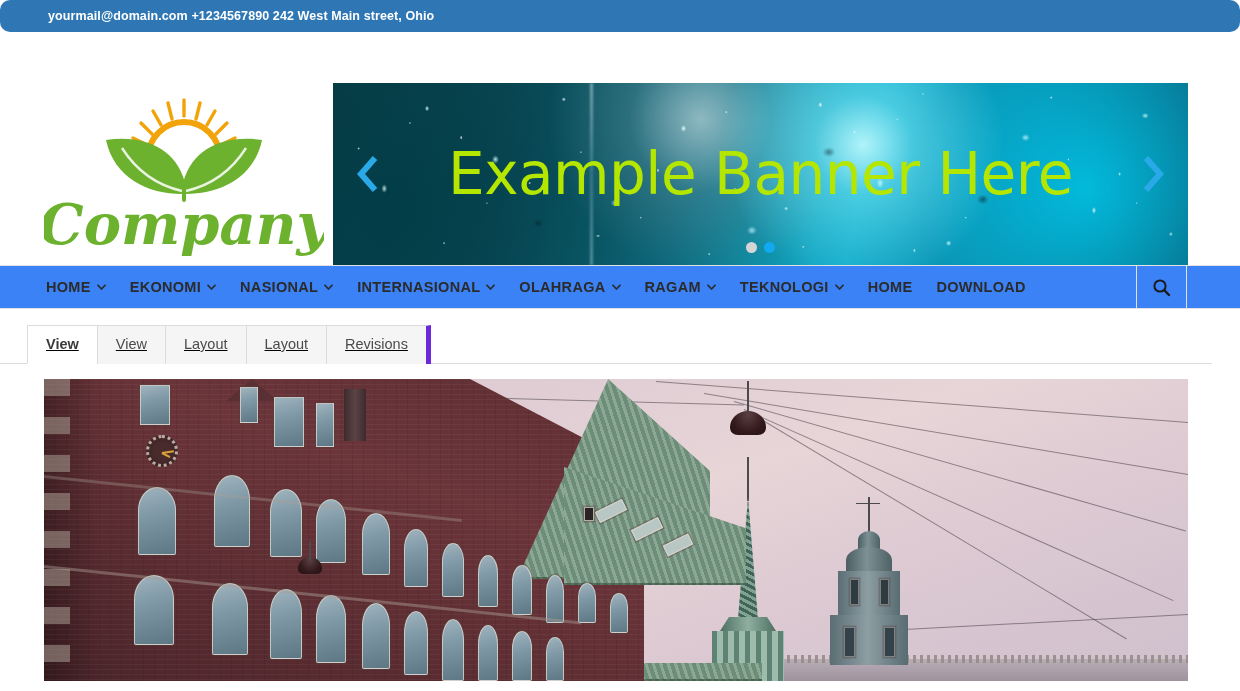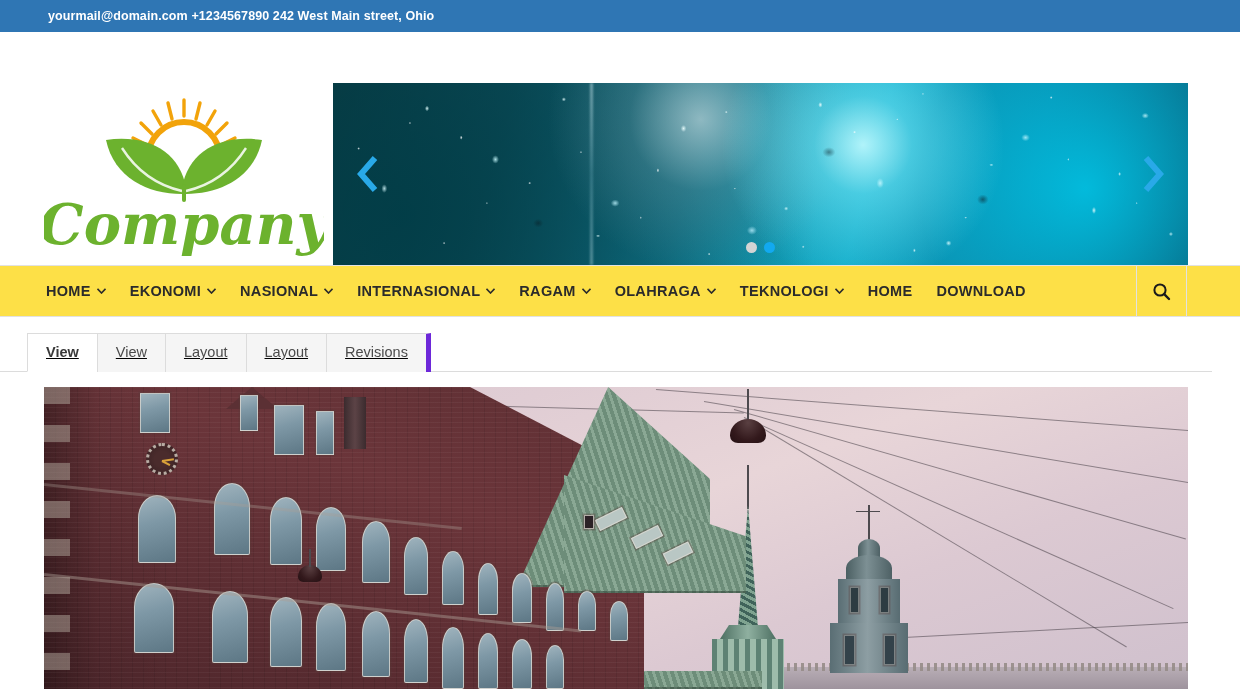--- a/index.html
+++ b/index.html
@@ -13,20 +13,21 @@
     font-family: "Liberation Sans", sans-serif;
   }
 
   
   .topbar {
     height: 32px;
     background: #2f76b4;
     display: flex;
     align-items: center;
     padding-left: 48px;
+    border-radius: 10px;
   }
   .topbar-text {
     color: #ffffff;
     font-size: 12.5px;
     font-weight: bold;
     letter-spacing: 0.1px;
     white-space: nowrap;
   }
 
   
@@ -175,22 +176,22 @@
     width: 11px;
     height: 11px;
     border-radius: 50%;
     background: #d4d4d4;
     cursor: pointer;
   }
   .dot.active { background: #12a9f0; }
 
   
   .mainnav {
-    height: 52px;
-    background: #fde047;
+    height: 44px;
+    background: #3b82f6;
     border-top: 1px solid #e2e2e2;
     border-bottom: 1px solid #e2e2e2;
     display: flex;
     align-items: stretch;
   }
   .nav-items {
     display: flex;
     align-items: center;
     padding-left: 46px;
     flex: 1;
@@ -414,20 +415,21 @@
   </a>
 
   <div class="banner">
     <div class="banner-photo">
       <div class="drops-a"></div>
       <div class="drops-b"></div>
       <div class="drops-c"></div>
       <div class="drip-streak"></div>
     </div>
 
+    <div class="banner-title">Example Banner Here</div>
 
     <div class="banner-arrow prev">
       <svg width="26" height="40" viewBox="0 0 26 40">
         <polyline points="20,4 6,20 20,36" fill="none" stroke="#29a9e8" stroke-width="6" stroke-linecap="butt" stroke-linejoin="miter"></polyline>
       </svg>
     </div>
     <div class="banner-arrow next">
       <svg width="26" height="40" viewBox="0 0 26 40">
         <polyline points="6,4 20,20 6,36" fill="none" stroke="#29a9e8" stroke-width="6" stroke-linecap="butt" stroke-linejoin="miter"></polyline>
       </svg>
@@ -466,28 +468,28 @@
     </div>
 
     <div class="nav-item">
       <span>INTERNASIONAL</span>
       <svg class="caret" width="9" height="6" viewBox="0 0 9 6">
           <path d="M0.5 0.8 L4.5 5 L8.5 0.8" fill="none" stroke="#2b2b2b" stroke-width="1.6"></path>
         </svg>
     </div>
 
     <div class="nav-item">
-      <span>RAGAM</span>
+      <span>OLAHRAGA</span>
       <svg class="caret" width="9" height="6" viewBox="0 0 9 6">
           <path d="M0.5 0.8 L4.5 5 L8.5 0.8" fill="none" stroke="#2b2b2b" stroke-width="1.6"></path>
         </svg>
     </div>
 
     <div class="nav-item">
-      <span>OLAHRAGA</span>
+      <span>RAGAM</span>
       <svg class="caret" width="9" height="6" viewBox="0 0 9 6">
           <path d="M0.5 0.8 L4.5 5 L8.5 0.8" fill="none" stroke="#2b2b2b" stroke-width="1.6"></path>
         </svg>
     </div>
 
     <div class="nav-item">
       <span>TEKNOLOGI</span>
       <svg class="caret" width="9" height="6" viewBox="0 0 9 6">
           <path d="M0.5 0.8 L4.5 5 L8.5 0.8" fill="none" stroke="#2b2b2b" stroke-width="1.6"></path>
         </svg>

